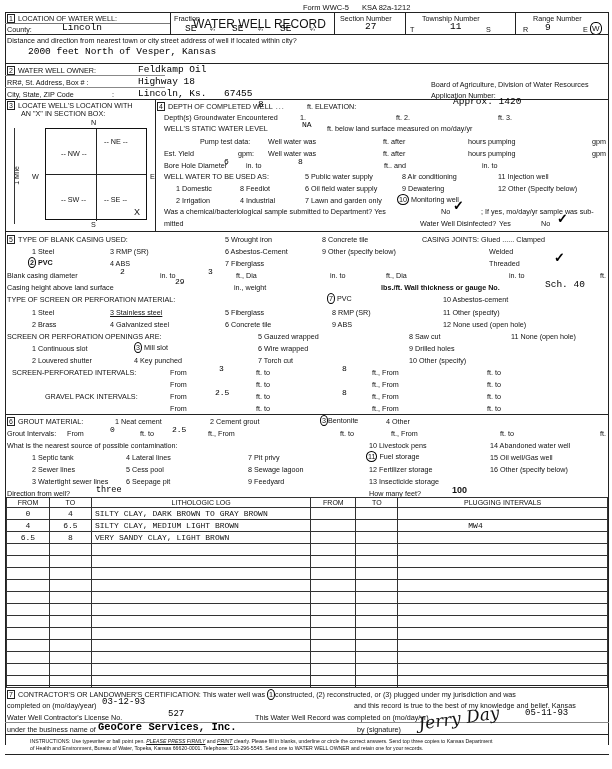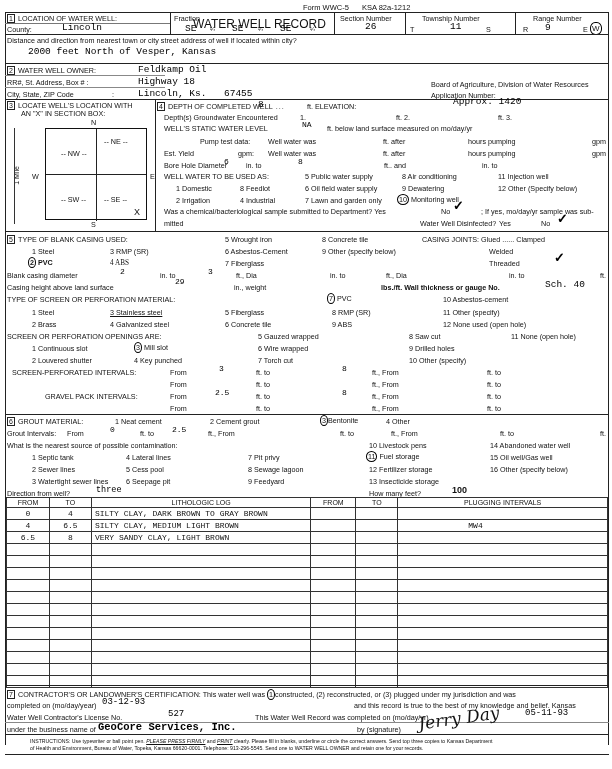--- a/index.html
+++ b/index.html
@@ -45,21 +45,21 @@
 
   <div class="hline" style="left:5px;top:23px;width:165px;border-color:#777;"></div>
   <div class="abs" style="left:7px;top:25px;">County:</div>
   <div class="abs fill" style="left:62px;top:22px;">Lincoln</div>
   <div class="abs fill" style="left:185px;top:23px;">SE</div>
   <div class="abs" style="left:210px;top:26px;font-size:6px;">¼</div>
   <div class="abs fill" style="left:232px;top:23px;">SE</div>
   <div class="abs" style="left:258px;top:26px;font-size:6px;">¼</div>
   <div class="abs fill" style="left:280px;top:23px;">SE</div>
   <div class="abs" style="left:310px;top:26px;font-size:6px;">¼</div>
-  <div class="abs fill" style="left:365px;top:21px;">26</div>
+  <div class="abs fill" style="left:365px;top:21px;">27</div>
   <div class="abs" style="left:410px;top:25px;">T</div>
   <div class="abs fill" style="left:450px;top:21px;">11</div>
   <div class="abs" style="left:486px;top:25px;">S</div>
   <div class="abs" style="left:523px;top:25px;">R</div>
   <div class="abs fill" style="left:545px;top:22px;">9</div>
   <div class="abs" style="left:583px;top:25px;">E</div>
   <div class="abs circled" style="left:590px;top:22px;font-size:8px;border-radius:45%;padding:1px 1px;">W</div>
 
   <div class="hline" style="left:5px;top:34px;width:604px;"></div>
   <div class="abs" style="left:7px;top:36px;">Distance and direction from nearest town or city street address of well if located within city?</div>
@@ -172,21 +172,21 @@
   <div class="abs" style="left:322px;top:235px;">8 Concrete tile</div>
   <div class="abs" style="left:422px;top:235px;"><span>CASING JOINTS:</span> <span>Glued</span> ...... <span>Clamped</span></div>
 
   <div class="abs" style="left:32px;top:247px;">1 Steel</div>
   <div class="abs" style="left:110px;top:247px;">3 RMP (SR)</div>
   <div class="abs" style="left:225px;top:247px;">6 Asbestos-Cement</div>
   <div class="abs" style="left:322px;top:247px;">9 Other (specify below)</div>
   <div class="abs" style="left:489px;top:247px;">Welded</div>
 
   <div class="abs" style="left:28px;top:257px;font-weight:bold;"><span class="circled">2</span> <span>PVC</span></div>
-  <div class="abs" style="left:110px;top:259px;font-family:Liberation Serif, serif;">4 ABS</div>
+  <div class="abs" style="left:110px;top:259px;">4 ABS</div>
   <div class="abs" style="left:225px;top:259px;">7 Fiberglass</div>
   <div class="abs" style="left:489px;top:259px;">Threaded</div>
   <div class="abs check" style="left:554px;top:250px;">✓</div>
 
   <div class="abs" style="left:7px;top:271px;">Blank casing diameter</div>
   <div class="abs fill" style="left:120px;top:267px;font-size:8px;">2</div>
   <div class="abs" style="left:160px;top:271px;">in. to</div>
   <div class="abs fill" style="left:208px;top:267px;font-size:8px;">3</div>
   <div class="abs" style="left:236px;top:271px;">ft., Dia</div>
   <div class="abs" style="left:330px;top:271px;">in. to</div>

